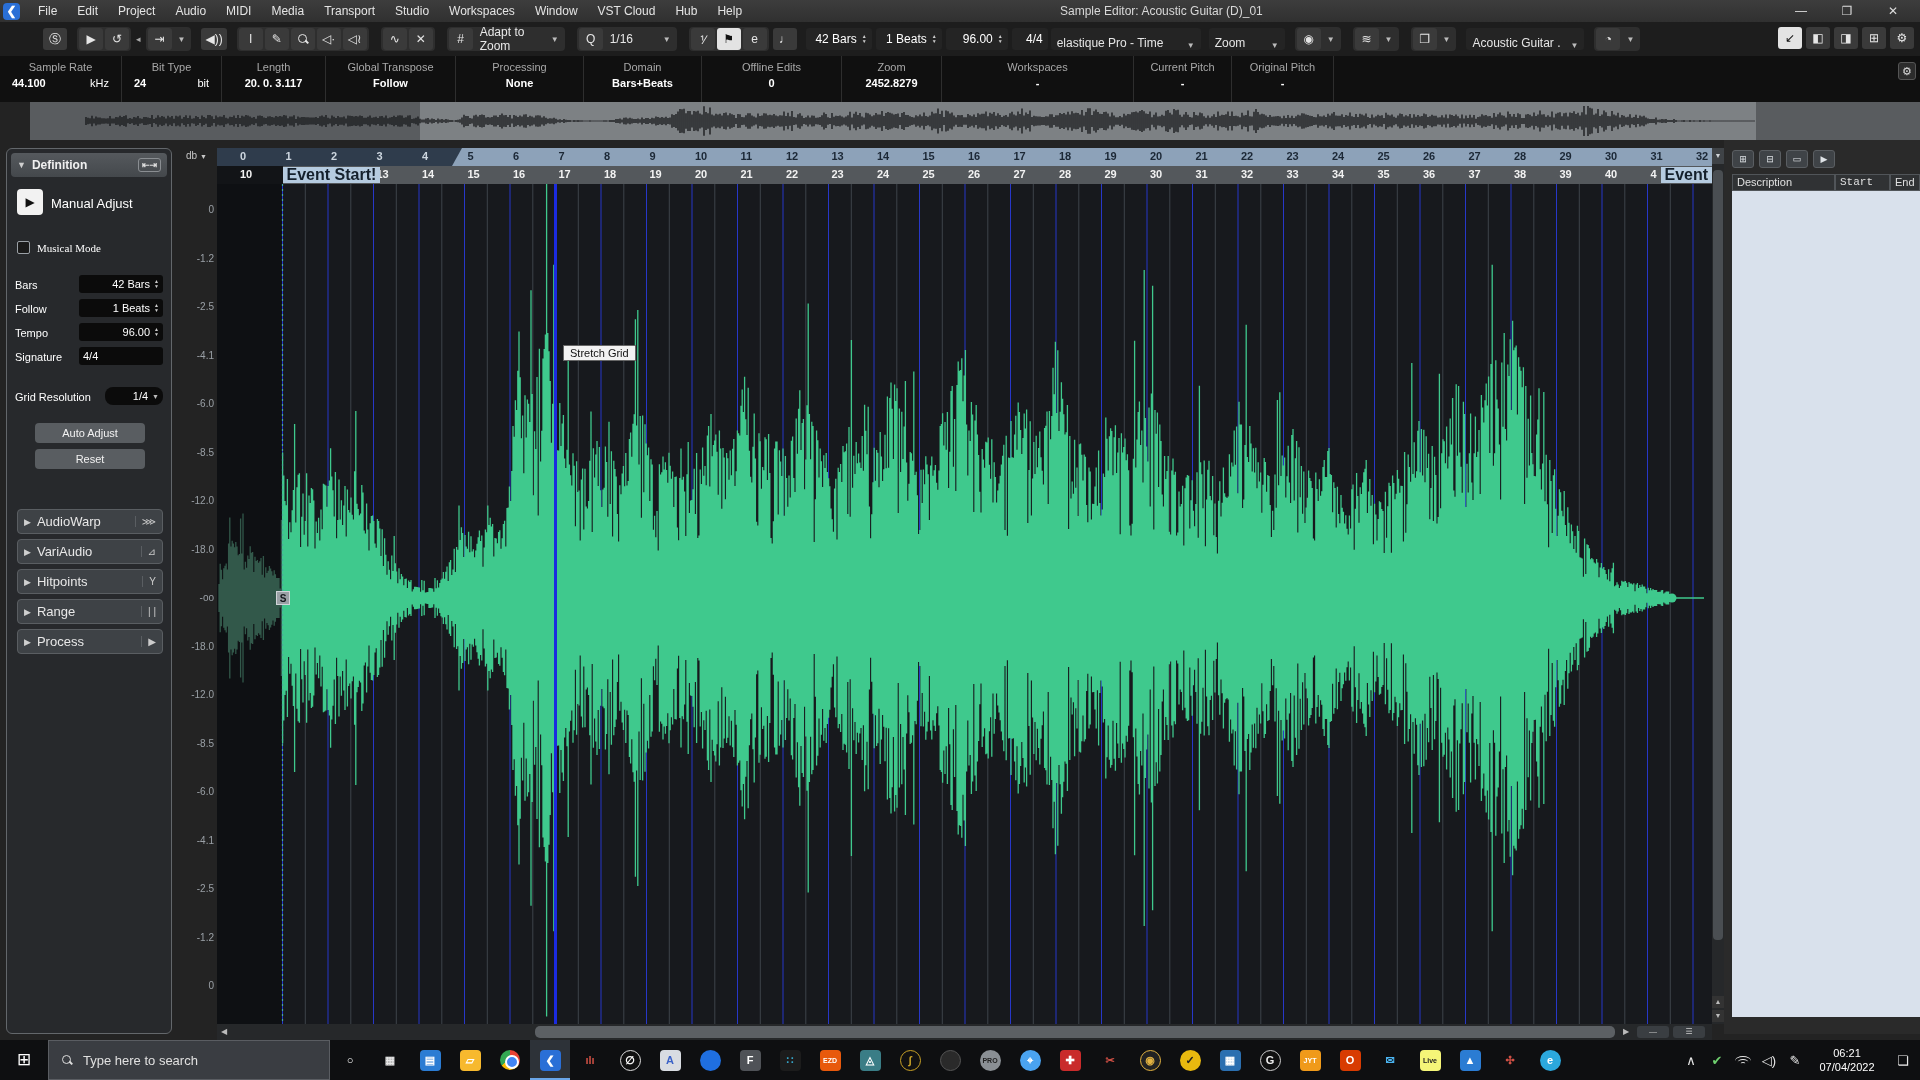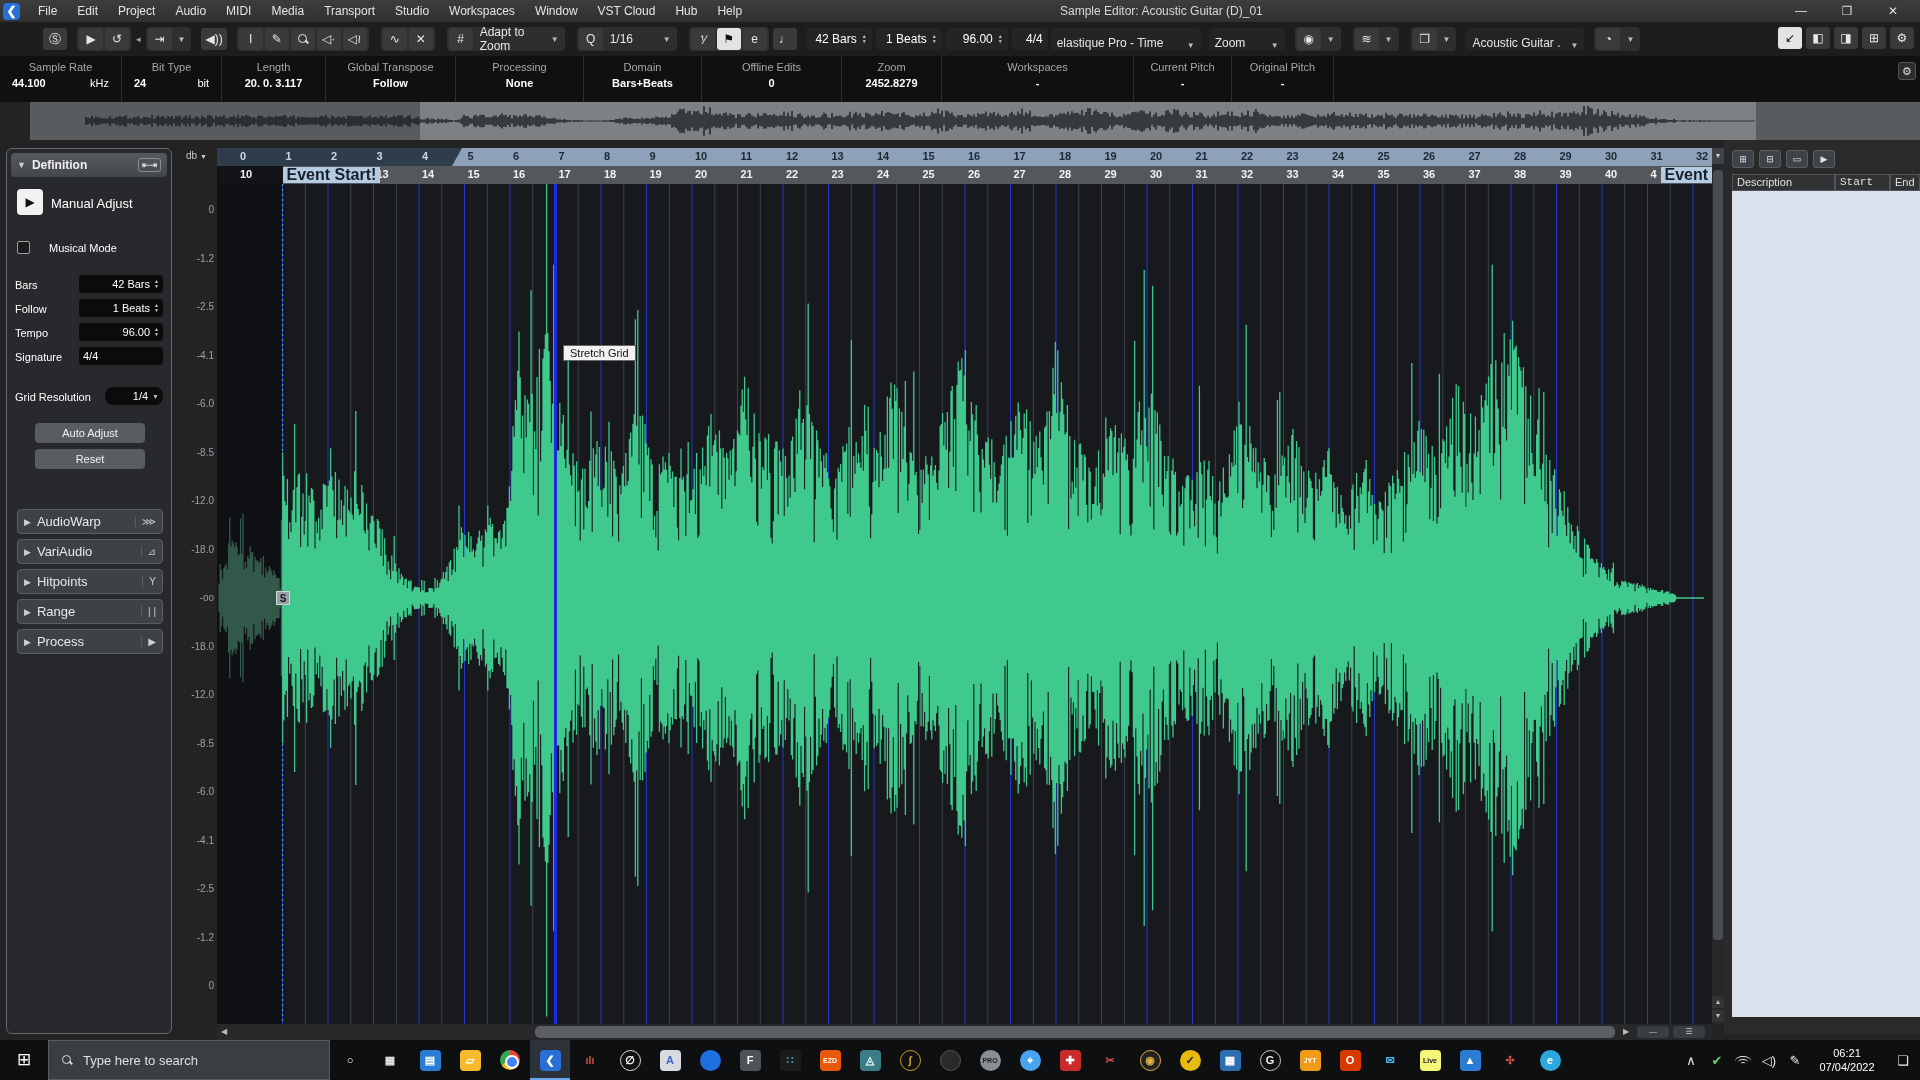--- a/index.html
+++ b/index.html
@@ -330,21 +330,21 @@
 
   <div id="leftpanel">
     <div id="def-header">
       <span class="tri">▼</span>
       <span>Definition</span>
       <span class="hdr-ic">⇤⇥</span>
     </div>
     <div id="ma-btn">▶</div>
     <div class="lp-row" style="top:47px;left:44px;font-size:13px;">Manual Adjust</div>
     <div id="mm-check"></div>
-    <div class="lp-row" style="top:93px;left:42px;">Musical Mode</div>
+    <div class="lp-row" style="top:93px;left:30px;font-family:Liberation Serif, serif;">Musical Mode</div>
     <div id="lp-fields">
         <div class="lp-row" style="top: 130px;">Bars</div>
         <div class="lp-field" style="left: 72px; top: 126px; width: 84px;">
           <span>42 Bars</span>
           <span class="spin" style="font-size: 5px;">▲<br>▼</span>
         </div>
         <div class="lp-row" style="top: 154px;">Follow</div>
         <div class="lp-field" style="left: 72px; top: 150px; width: 84px;">
           <span>1 Beats</span>
           <span class="spin" style="font-size: 5px;">▲<br>▼</span>

